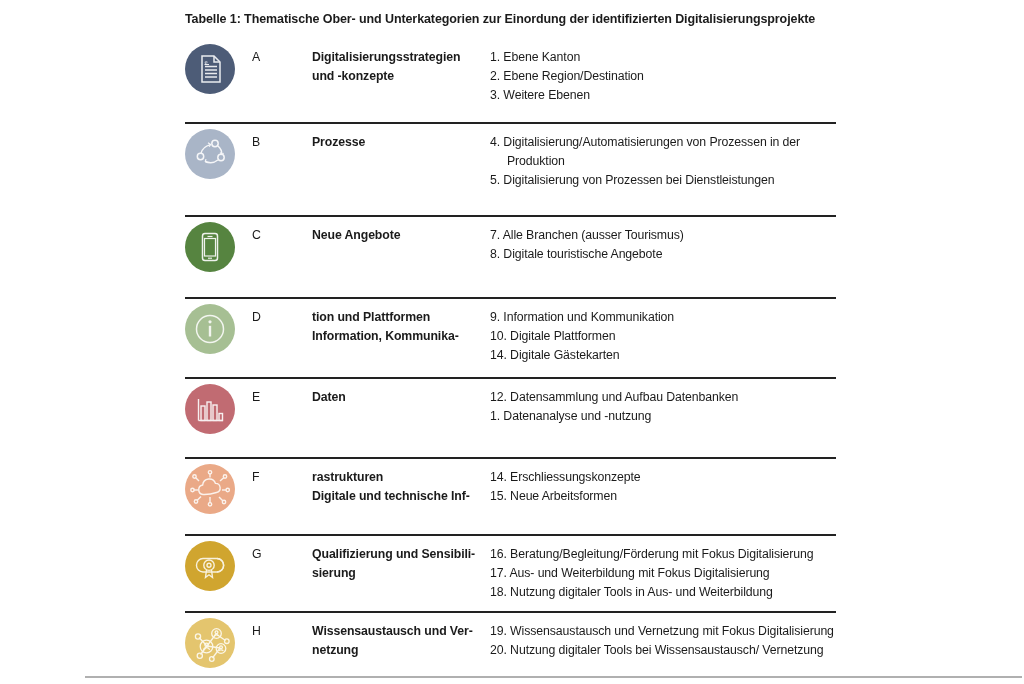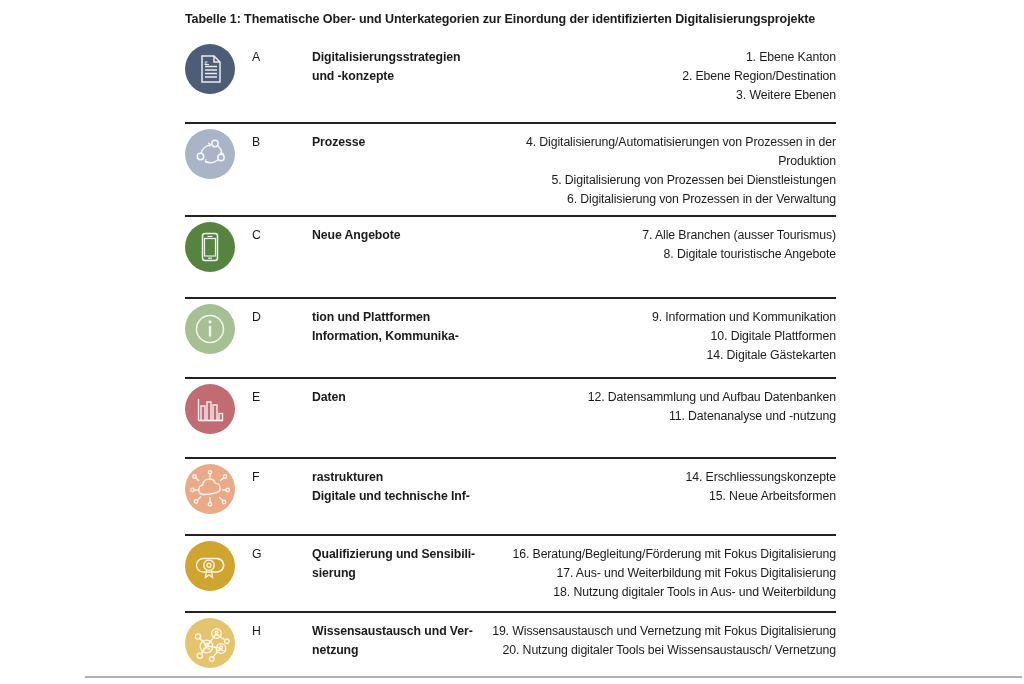--- a/index.html
+++ b/index.html
@@ -34,21 +34,21 @@
   .icon-circle {
     width: 50px; height: 50px; border-radius: 50%;
     display: flex; align-items: center; justify-content: center;
   }
   .cell-letter { width: 32px; flex: 0 0 32px; padding-top: 9px; font-size: 12.3px; line-height: 19px; }
   .cell-category {
     width: 178px; flex: 0 0 178px; padding-top: 9px;
     font-weight: 700; font-size: 12.3px; line-height: 19px; margin-left: 28px;
   }
   .cell-items { flex: 1 1 auto; padding-top: 9px; font-size: 12.3px; line-height: 19px; }
-  .sub-item { padding-left: 17px; text-indent: -17px; text-align: right; }
+  .sub-item { padding-left: 17px; text-indent: -17px; }
   .footer-rule {
     position: absolute; left: 85px; top: 676px;
     width: 937px; height: 2px; background: #b0b0b0;
   }
   svg { display: block; }
 </style>
 </head>
 <body>
 
 <div class="page">
@@ -99,21 +99,20 @@
           </svg>
         </div>
       </div>
       <div class="cell-letter">B</div>
       <div class="cell-category">
         <div>Prozesse</div>
       </div>
       <div class="cell-items">
         <div class="sub-item">4. Digitalisierung/Automatisierungen von Prozessen in der Produktion</div>
         <div class="sub-item">5. Digitalisierung von Prozessen bei Dienstleistungen</div>
-        <div class="sub-item">6. Digitalisierung von Prozessen in der Verwaltung</div>
       </div>
     </div>
 
     <div class="row r-c">
       <div class="cell-icon">
         <div class="icon-circle" style="background-color: rgb(86, 132, 64);">
           <svg width="50" height="50" viewBox="0 0 50 50" fill="none" stroke="#eef1ec" stroke-width="1.5">
             <rect x="17.5" y="11.5" width="15" height="27" rx="2.5"></rect>
             <line x1="22.5" y1="14.5" x2="27.5" y2="14.5" stroke-width="1.2"></line>
             <rect x="19.5" y="16.5" width="11" height="17.5" stroke-width="1.2"></rect>
@@ -165,21 +164,21 @@
             <rect x="34" y="29.5" width="3.5" height="7"></rect>
           </svg>
         </div>
       </div>
       <div class="cell-letter">E</div>
       <div class="cell-category">
         <div>Daten</div>
       </div>
       <div class="cell-items">
         <div class="sub-item">12. Datensammlung und Aufbau Datenbanken</div>
-        <div class="sub-item">11. Datenanalyse und -nutzung</div>
+        <div class="sub-item">1. Datenanalyse und -nutzung</div>
       </div>
     </div>
 
     <div class="row r-f">
       <div class="cell-icon">
         <div class="icon-circle" style="background-color: rgb(234, 169, 135);">
           <svg width="50" height="50" viewBox="0 0 50 50" fill="none" stroke="#fbf2ec" stroke-width="1.4">
             <path d="M18 30.5 a4.8 4.8 0 0 1 -0.3-9.5 a6.6 6.6 0 0 1 12.8-1.6 a4.6 4.6 0 0 1 1 9.1 q-6.8 2.3 -13.5 2z"></path>
             <line x1="14" y1="17" x2="10.5" y2="13.5"></line>
               <circle cx="9.5" cy="12.5" r="1.7"></circle>

